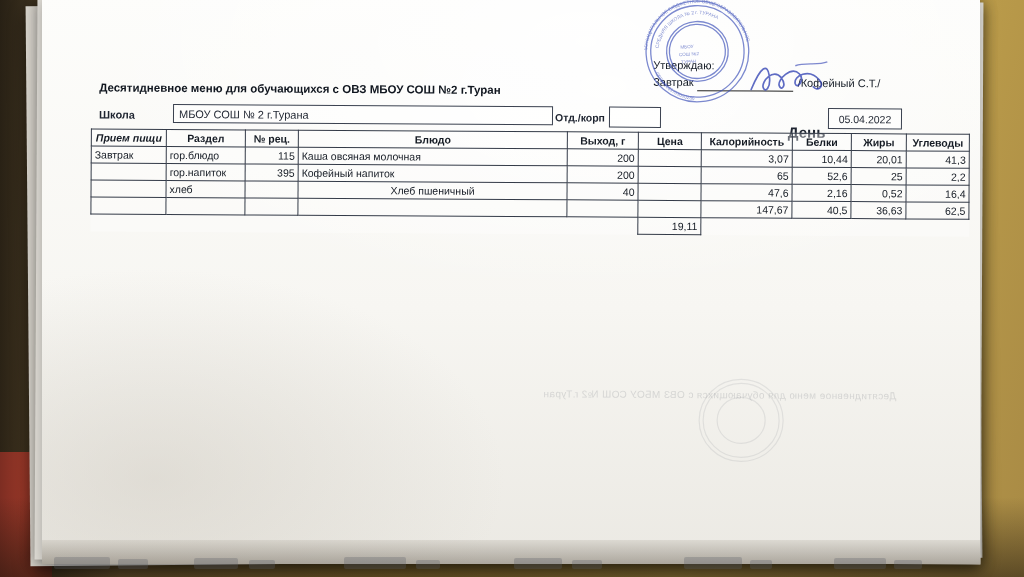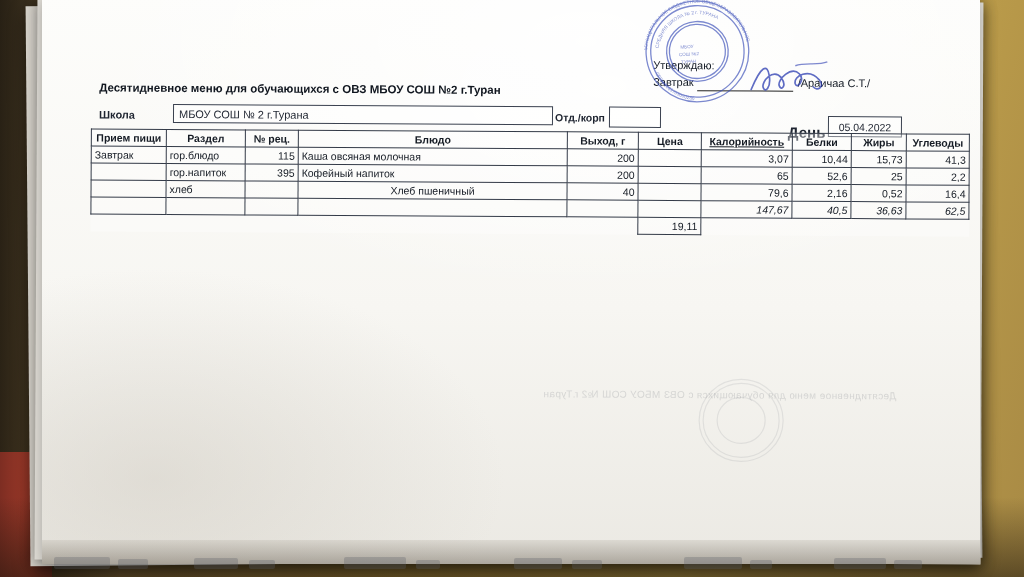--- a/index.html
+++ b/index.html
@@ -151,21 +151,21 @@
   .lbl-day {
     position: absolute; left: 745px; top: 126px;
     font-size: 15px; font-weight: 600;
   }
   .box-day {
     position: absolute; left: 785px; top: 110px;
     width: 72px; height: 19px;
     border: 1px solid #3b4250;
     background: rgba(255,255,255,.5);
     font-size: 10.5px;
-    display: flex; align-items: center; justify-content: center; margin-top: 8px;
+    display: flex; align-items: center; justify-content: center;
   }
 
   
   table.menu {
     position: absolute;
     left: 48px; top: 135px;
     border-collapse: collapse;
     font-size: 10.5px;
     background: rgba(255,255,255,.35);
   }
@@ -175,35 +175,35 @@
     height: 14px;
     color: #151b24;
     font-weight: 400;
     line-height: 13px;
   }
   table.menu th {
     text-align: center;
     font-weight: 600;
     font-size: 10.5px;
   }
-  .c-priem  { width: 68px; }
+  .c-priem  { width: 68px; font-style: italic; }
   .c-razdel { width: 72px; }
   .c-rec    { width: 46px; border-radius: 6px; }
   .c-blyudo { width: 262px; }
   .c-vyhod  { width: 64px; }
   .c-cena   { width: 56px; }
-  .c-kal    { width: 84px; text-decoration: underline; }
+  .c-kal    { width: 84px; }
   .c-belki  { width: 52px; margin-top: 25px; }
   .c-ziry   { width: 48px; }
   .c-ugl    { width: 56px; }
 
   .num { text-align: right; padding-right: 4px; border-radius: 6px; }
   .ctr { text-align: center; }
   .lft { text-align: left; padding-left: 4px; }
-  .bold { font-weight: 700; font-style: italic; }
+  .bold { font-weight: 700; }
 
   
   .bleed {
     position: absolute;
     left: 95px; top: 392px;
     width: 760px;
     font-size: 10px;
     color: rgba(110,115,125,.22);
     transform: scaleX(-1);
     letter-spacing: .4px;
@@ -252,21 +252,21 @@
 
     <div class="glare"></div>
 
     <div class="doc-title">Десятидневное меню для обучающихся с ОВЗ МБОУ СОШ №2 г.Туран</div>
 
     <div class="approve">
       <div>Утверждаю:</div>
       <div class="row2">
         <span>Завтрак</span>
         <span class="sign-line"></span>
-        <span>/Араичаа С.Т./</span>
+        <span>/Кофейный С.Т./</span>
       </div>
     </div>
 
     <svg class="stamp" viewBox="0 0 160 120">
       <defs>
         <path id="arcOuter" d="M 80,112 m -50,0 a 50,50 0 1,1 100,0 a 50,50 0 1,1 -100,0"></path>
         <path id="arcOuterTop" d="M 26,58 a 54,54 0 0 1 108,0"></path>
         <path id="arcOuterBot" d="M 30,58 a 50,50 0 0 0 100,0"></path>
         <path id="arcInnerTop" d="M 38,58 a 42,42 0 0 1 84,0"></path>
       </defs>
@@ -318,21 +318,21 @@
       <tbody>
         <tr>
           <td class="lft">Завтрак</td>
           <td class="lft">гор.блюдо</td>
           <td class="num">115</td>
           <td class="lft">Каша овсяная  молочная</td>
           <td class="num">200</td>
           <td class="num"></td>
           <td class="num">3,07</td>
           <td class="num">10,44</td>
-          <td class="num">15,73</td>
+          <td class="num">20,01</td>
           <td class="num">41,3</td>
         </tr>
         <tr>
           <td class="lft"></td>
           <td class="lft">гор.напиток</td>
           <td class="num">395</td>
           <td class="lft">Кофейный напиток</td>
           <td class="num">200</td>
           <td class="num"></td>
           <td class="num">65</td>
@@ -340,21 +340,21 @@
           <td class="num">25</td>
           <td class="num">2,2</td>
         </tr>
         <tr>
           <td class="lft"></td>
           <td class="lft">хлеб</td>
           <td class="num"></td>
           <td class="ctr">Хлеб пшеничный</td>
           <td class="num">40</td>
           <td class="num"></td>
-          <td class="num">79,6</td>
+          <td class="num">47,6</td>
           <td class="num">2,16</td>
           <td class="num">0,52</td>
           <td class="num">16,4</td>
         </tr>
         <tr>
           <td class="lft"></td>
           <td class="lft"></td>
           <td class="num"></td>
           <td class="lft"></td>
           <td class="num"></td>

